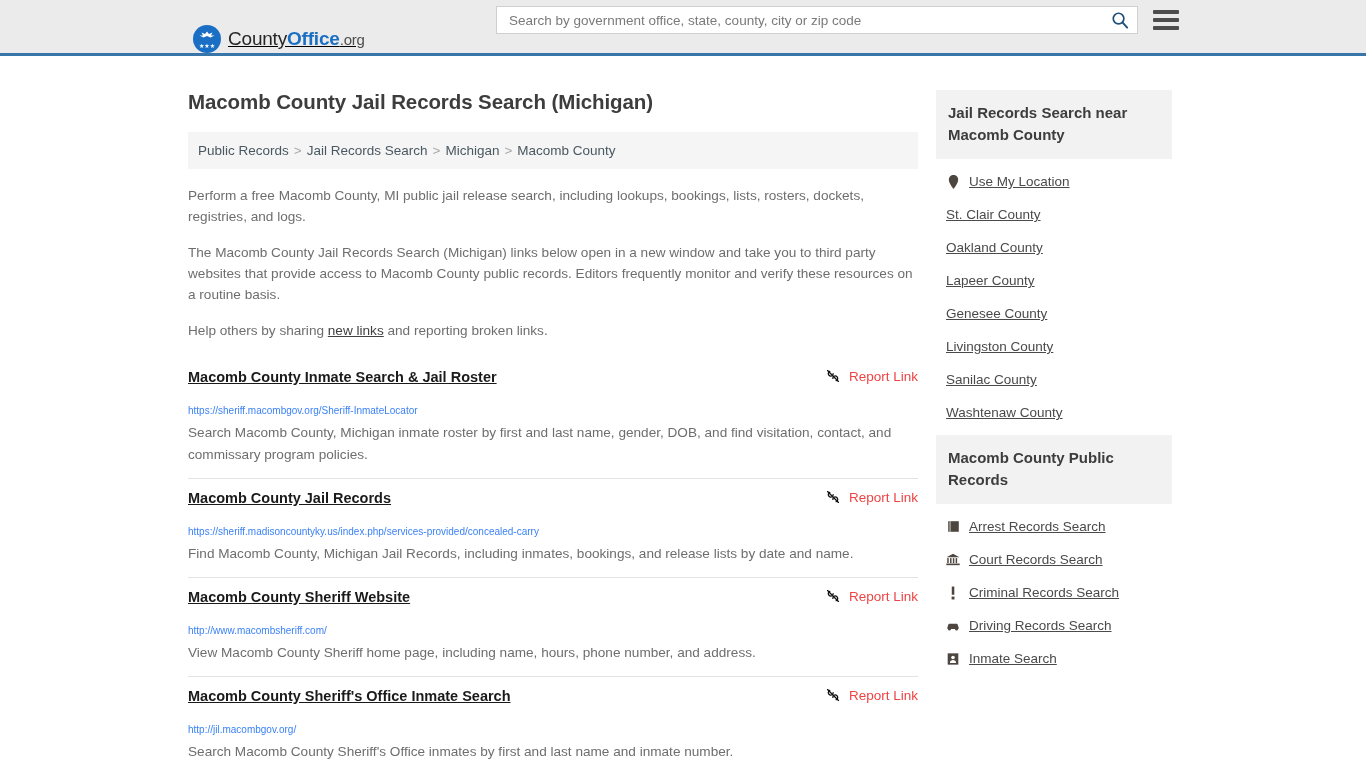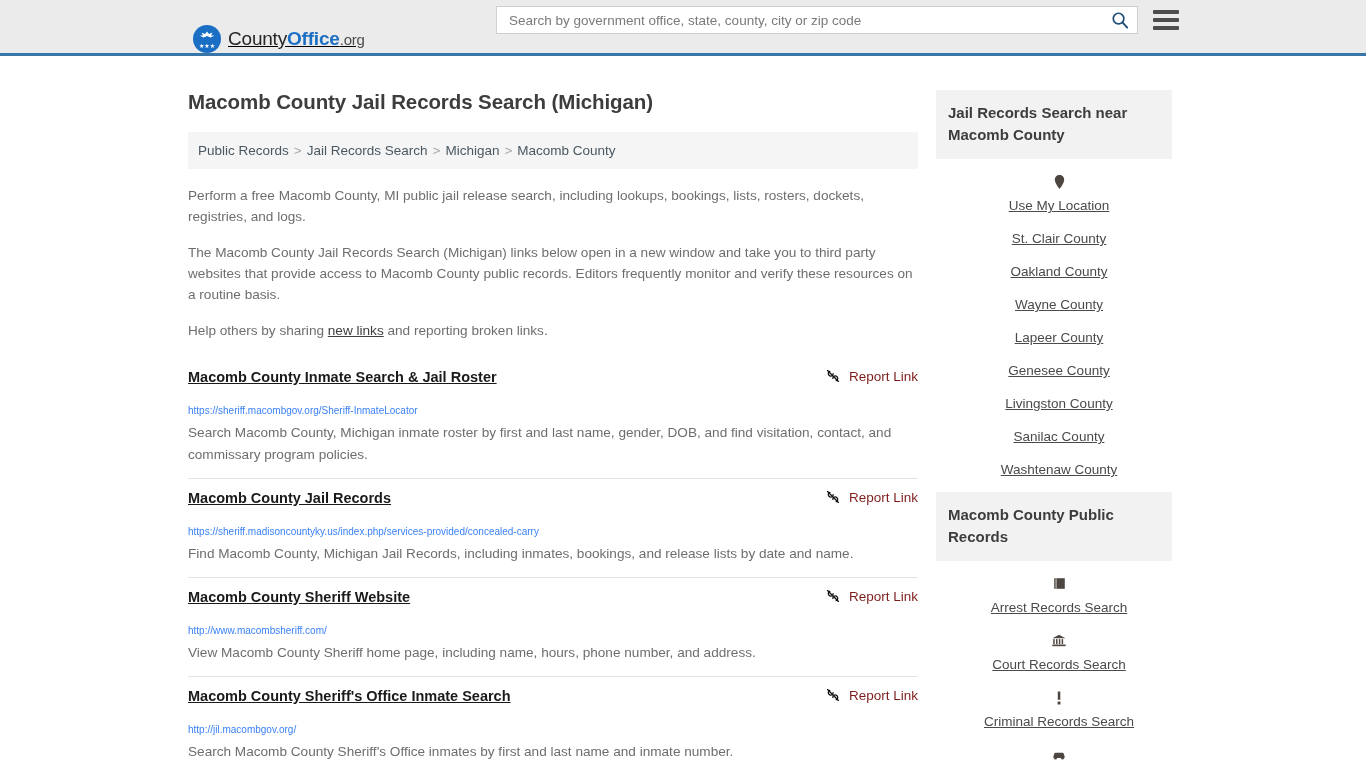--- a/index.html
+++ b/index.html
@@ -172,21 +172,21 @@
   .report-link {
     display: flex;
     align-items: center;
     gap: 8px;
     flex: none;
     cursor: pointer;
     padding-left: 14px;
   }
   .report-link .lbl {
     font-size: 13.5px;
-    color: #7f1d1d;
+    color: #ef4444;
   }
   .unlink-icon { width: 16px; height: 16px; }
   .result-url {
     font-size: 10px;
     color: #3b82f6;
     margin-top: 16px;
     line-height: 16px;
     word-break: break-all;
   }
   .result-desc {
@@ -206,21 +206,20 @@
     color: #3d3d3d;
     line-height: 22px;
   }
   .side-list { padding: 6px 0 0 0; }
   .side-item {
     display: flex;
     align-items: center;
     gap: 9px;
     padding: 9px 0 9px 10px;
     font-size: 13.5px;
-    flex-direction: column;
   }
   .side-item a {
     color: #4a4a4a;
     text-decoration: underline;
     cursor: pointer;
   }
   .side-icon {
     width: 14px;
     height: 15px;
     flex: none;
@@ -354,23 +353,20 @@
                 </span>
                 <a>Use My Location</a>
               </div>
               <div class="side-item">
                 <a>St. Clair County</a>
               </div>
               <div class="side-item">
                 <a>Oakland County</a>
               </div>
               <div class="side-item">
-                <a>Wayne County</a>
-              </div>
-              <div class="side-item">
                 <a>Lapeer County</a>
               </div>
               <div class="side-item">
                 <a>Genesee County</a>
               </div>
               <div class="side-item">
                 <a>Livingston County</a>
               </div>
               <div class="side-item">
                 <a>Sanilac County</a>

